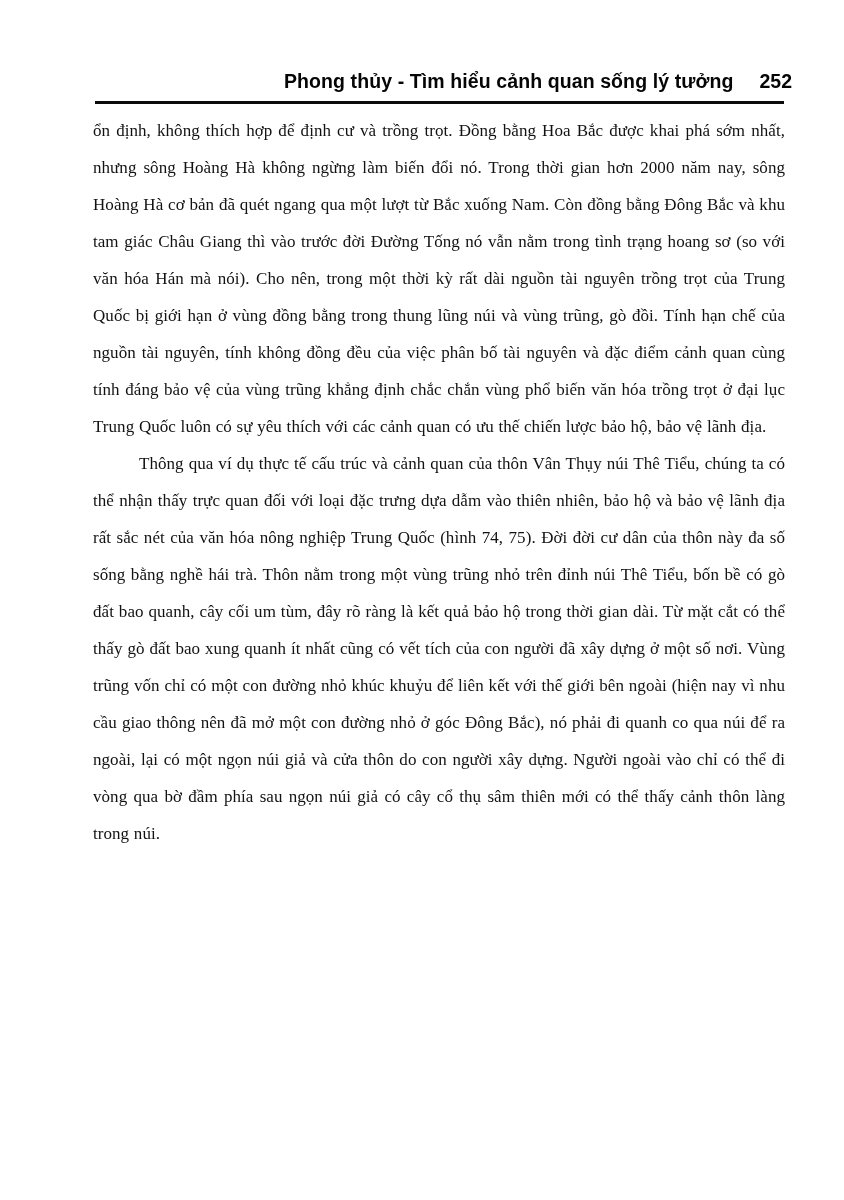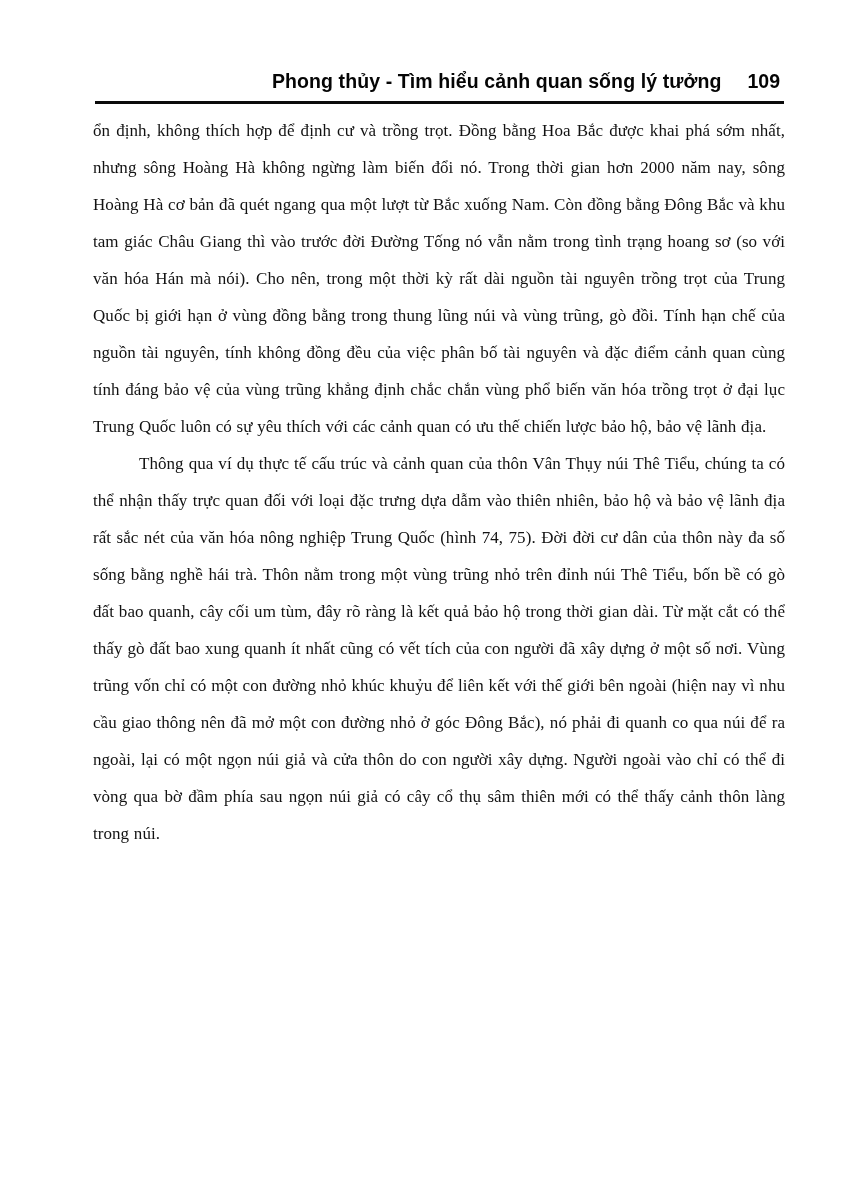--- a/index.html
+++ b/index.html
@@ -20,21 +20,21 @@
     position: relative;
     width: 844px;
     height: 1200px;
     background: #ffffff;
   }
 
   
   .running-head {
     position: absolute;
     left: 95px;
-    right: 64px;
+    right: 52px;
     top: 70px;
     height: 30px;
     display: flex;
     align-items: baseline;
     justify-content: flex-end;
     white-space: nowrap;
   }
   .running-head-title {
     font-family: "Liberation Sans", "DejaVu Sans", sans-serif;
     font-weight: bold;
@@ -86,21 +86,21 @@
     text-indent: 46px;
   }
 </style>
 </head>
 <body>
 
 <div class="page">
 
   <div class="running-head">
     <span class="running-head-title">Phong thủy - Tìm hiểu cảnh quan sống lý tưởng</span>
-    <span class="running-head-folio">109</span>
+    <span class="running-head-folio">252</span>
   </div>
 
   <div class="head-rule"></div>
 
   <div class="body-col">
     <p class="para">ổn định, không thích hợp để định cư và trồng trọt. Đồng bằng Hoa Bắc được khai phá sớm nhất, nhưng sông Hoàng Hà không ngừng làm biến đổi nó. Trong thời gian hơn 2000 năm nay, sông Hoàng Hà cơ bản đã quét ngang qua một lượt từ Bắc xuống Nam. Còn đồng bằng Đông Bắc và khu tam giác Châu Giang thì vào trước đời Đường Tống nó vẫn nằm trong tình trạng hoang sơ (so với văn hóa Hán mà nói). Cho nên, trong một thời kỳ rất dài nguồn tài nguyên trồng trọt của Trung Quốc bị giới hạn ở vùng đồng bằng trong thung lũng núi và vùng trũng, gò đồi. Tính hạn chế của nguồn tài nguyên, tính không đồng đều của việc phân bố tài nguyên và đặc điểm cảnh quan cùng tính đáng bảo vệ của vùng trũng khẳng định chắc chắn vùng phổ biến văn hóa trồng trọt ở đại lục Trung Quốc luôn có sự yêu thích với các cảnh quan có ưu thế chiến lược bảo hộ, bảo vệ lãnh địa.</p>
     <p class="para indent">Thông qua ví dụ thực tế cấu trúc và cảnh quan của thôn Vân Thụy núi Thê Tiểu, chúng ta có thể nhận thấy trực quan đối với loại đặc trưng dựa dẫm vào thiên nhiên, bảo hộ và bảo vệ lãnh địa rất sắc nét của văn hóa nông nghiệp Trung Quốc (hình 74, 75). Đời đời cư dân của thôn này đa số sống bằng nghề hái trà. Thôn nằm trong một vùng trũng nhỏ trên đỉnh núi Thê Tiểu, bốn bề có gò đất bao quanh, cây cối um tùm, đây rõ ràng là kết quả bảo hộ trong thời gian dài. Từ mặt cắt có thể thấy gò đất bao xung quanh ít nhất cũng có vết tích của con người đã xây dựng ở một số nơi. Vùng trũng vốn chỉ có một con đường nhỏ khúc khuỷu để liên kết với thế giới bên ngoài (hiện nay vì nhu cầu giao thông nên đã mở một con đường nhỏ ở góc Đông Bắc), nó phải đi quanh co qua núi để ra ngoài, lại có một ngọn núi giả và cửa thôn do con người xây dựng. Người ngoài vào chỉ có thể đi vòng qua bờ đầm phía sau ngọn núi giả có cây cổ thụ sâm thiên mới có thể thấy cảnh thôn làng trong núi.</p>
   </div>
 
 </div>

